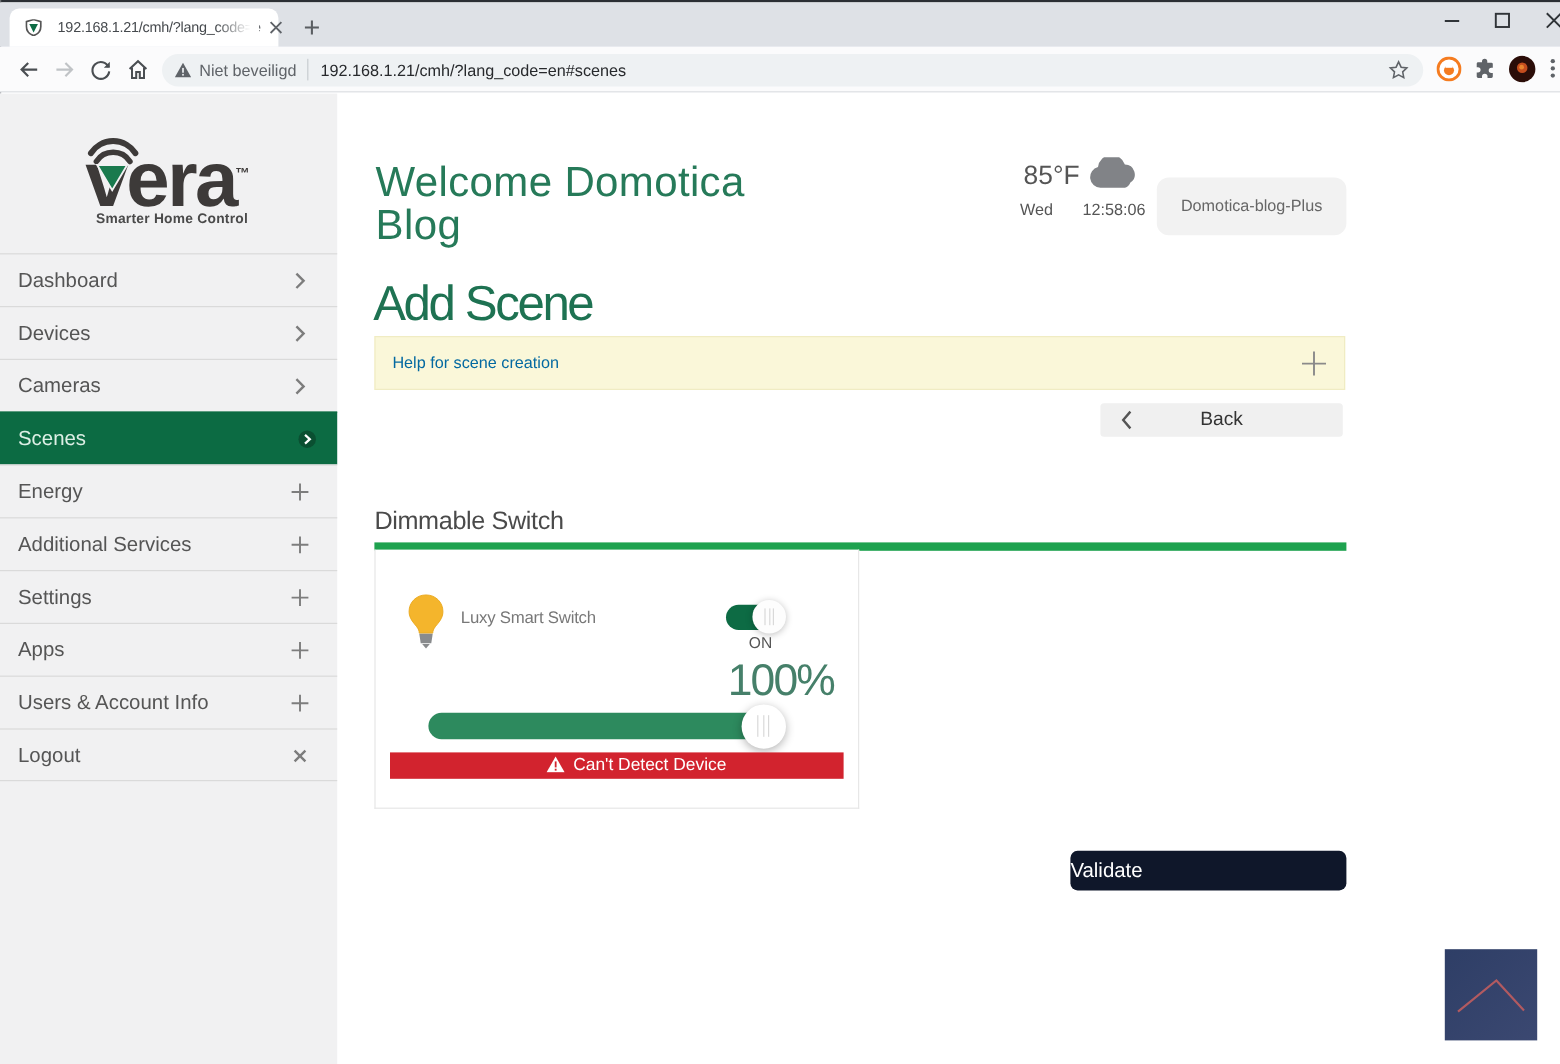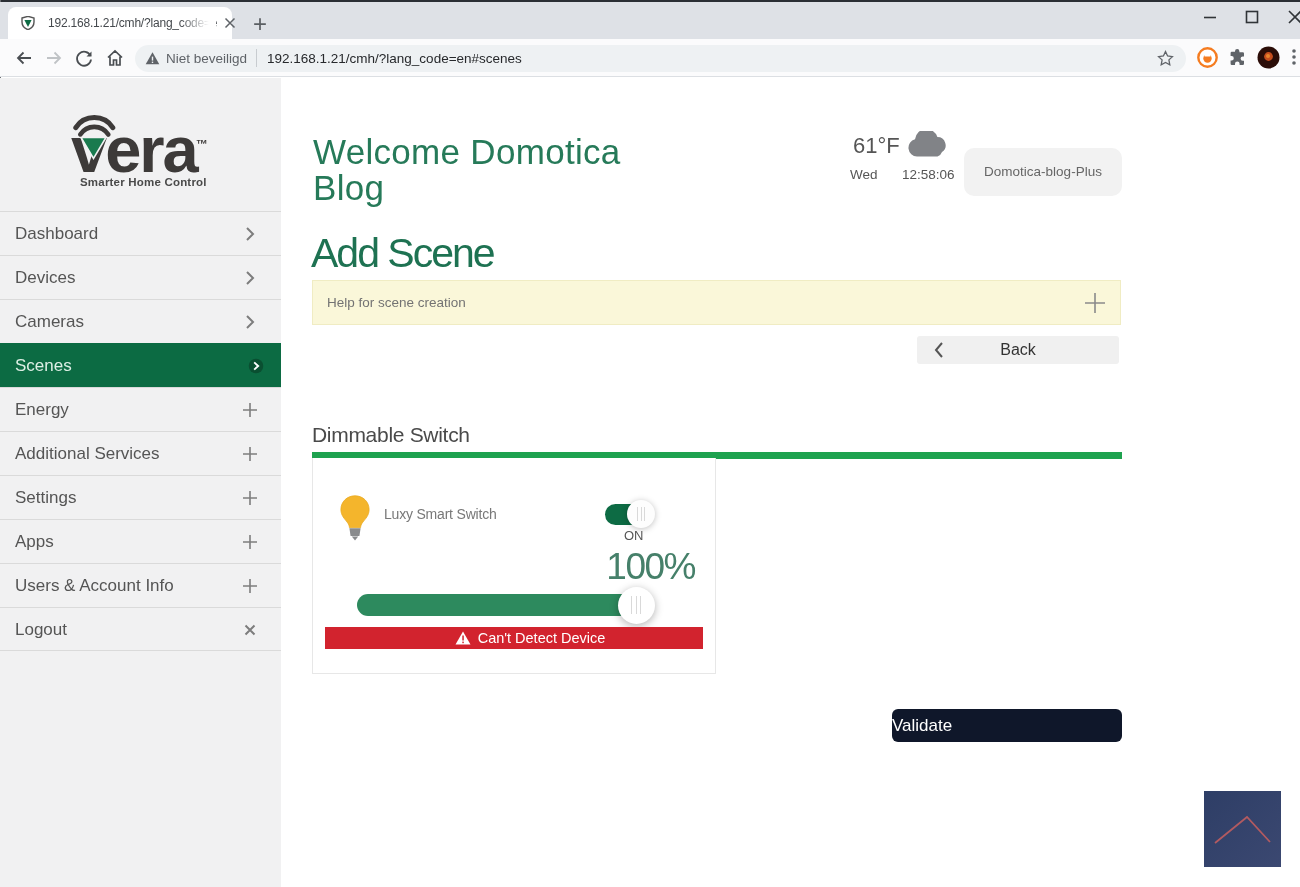--- a/index.html
+++ b/index.html
@@ -50,21 +50,21 @@
   color:#267a59; line-height:36px; letter-spacing:0.3px; }
 #wx61 { position:absolute; left:572px; top:55px; font-size:22px; color:#555; }
 #wxcloud { position:absolute; left:627px; top:53px; }
 #wxwed { position:absolute; left:569px; top:89px; font-size:13.5px; color:#555; }
 #wxtime { position:absolute; left:621px; top:89px; font-size:13.5px; color:#555; }
 #unitpill { position:absolute; left:683px; top:70px; width:158px; height:48px; background:#f2f2f2;
   border-radius:10px; font-size:13.5px; color:#666; line-height:48px; text-align:center; }
 h2 { position:absolute; left:30px; top:152px; font-size:41px; font-weight:400; color:#1e7252; letter-spacing:-2px; }
 #helpbar { position:absolute; left:31px; top:202px; width:809px; height:45px; background:#faf7d9;
   border:1px solid #f0ecc3; }
-#helptext { position:absolute; left:14px; top:14px; font-size:13.5px; color:#737373; }
+#helptext { position:absolute; left:14px; top:14px; font-size:13.5px; color:#0369a1; }
 #helpplus { position:absolute; right:13px; top:10px; width:24px; height:24px; color:#8a8a8a; }
 #backbtn { position:absolute; left:636px; top:258px; width:202px; height:28px; background:#f0f0f0;
   border-radius:3px; }
 #backtxt { position:absolute; left:0; top:0; width:100%; text-align:center; font-size:16px;
   font-weight:400; color:#333; line-height:28px; }
 #backchev { position:absolute; left:16px; top:5px; }
 #seltext { position:absolute; left:31px; top:301px; font-size:14.5px; letter-spacing:-0.2px; color:#444; }
 #dimtitle { position:absolute; left:31px; top:345px; font-size:21px; letter-spacing:-0.3px; color:#4a4a4a; }
 #greenbar { position:absolute; left:31px; top:374px; width:810px; height:7px; background:#1ea24f; }
 #card { position:absolute; left:31px; top:380px; width:404px; height:216px; background:#fff;
@@ -212,21 +212,21 @@
               <path d="M8 15 V29 M1 22 H15" stroke="#7d7d7d" stroke-width="1.6"></path>
             </svg></div>
       <div class="mi">Logout<svg class="mico" width="16" height="44" viewBox="0 0 16 44">
               <path d="M3.5 17.5 L12.5 26.5 M12.5 17.5 L3.5 26.5" stroke="#7d7d7d" stroke-width="2"></path>
             </svg></div>
     </div>
   </div>
 
   <div id="content">
     <h1>Welcome Domotica Blog</h1>
-    <div id="wx61">61°F</div>
+    <div id="wx61">85°F</div>
     <svg id="wxcloud" width="42" height="26" viewBox="0 0 42 26">
       <path d="M9 25.5 a8.8 8.8 0 0 1 -2 -17.3 a11.5 11.5 0 0 1 22.4 -2.1 a8.2 8.2 0 0 1 4.6 15 a7 7 0 0 1 -4.5 4.4 Z" fill="#818387"></path>
     </svg>
     <div id="wxwed">Wed</div>
     <div id="wxtime">12:58:06</div>
     <div id="unitpill">Domotica-blog-Plus</div>
     <h2>Add Scene</h2>
     <div id="helpbar">
       <div id="helptext">Help for scene creation</div>
       <svg id="helpplus" width="24" height="24" viewBox="0 0 24 24">

